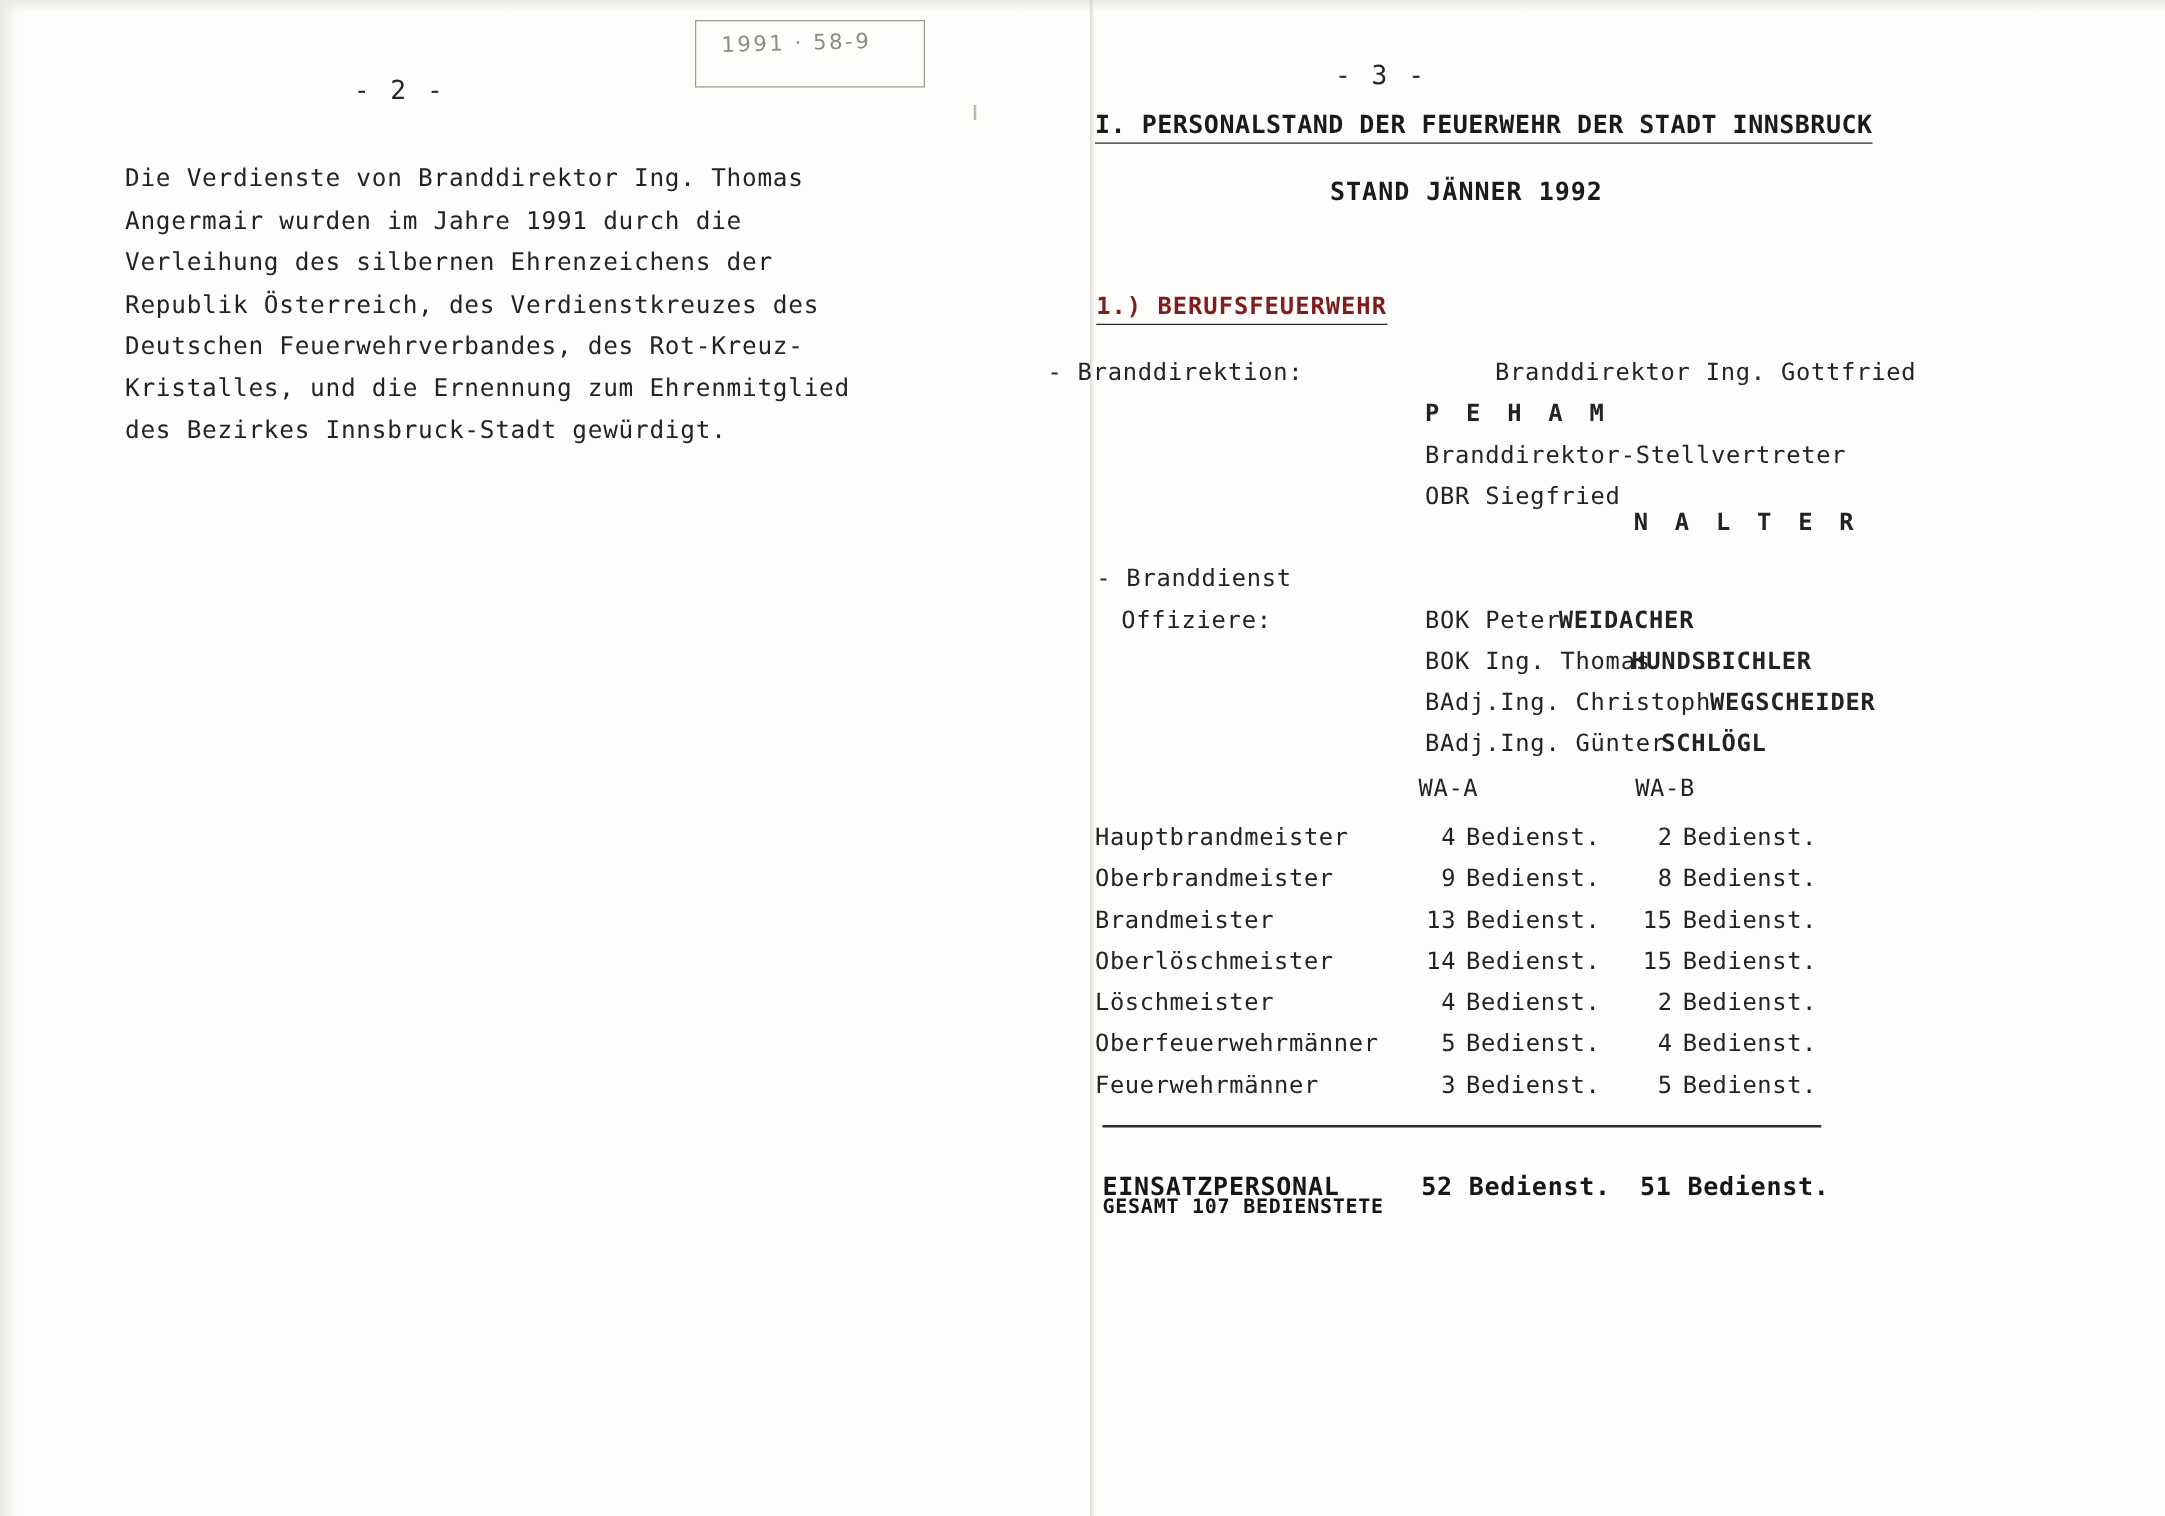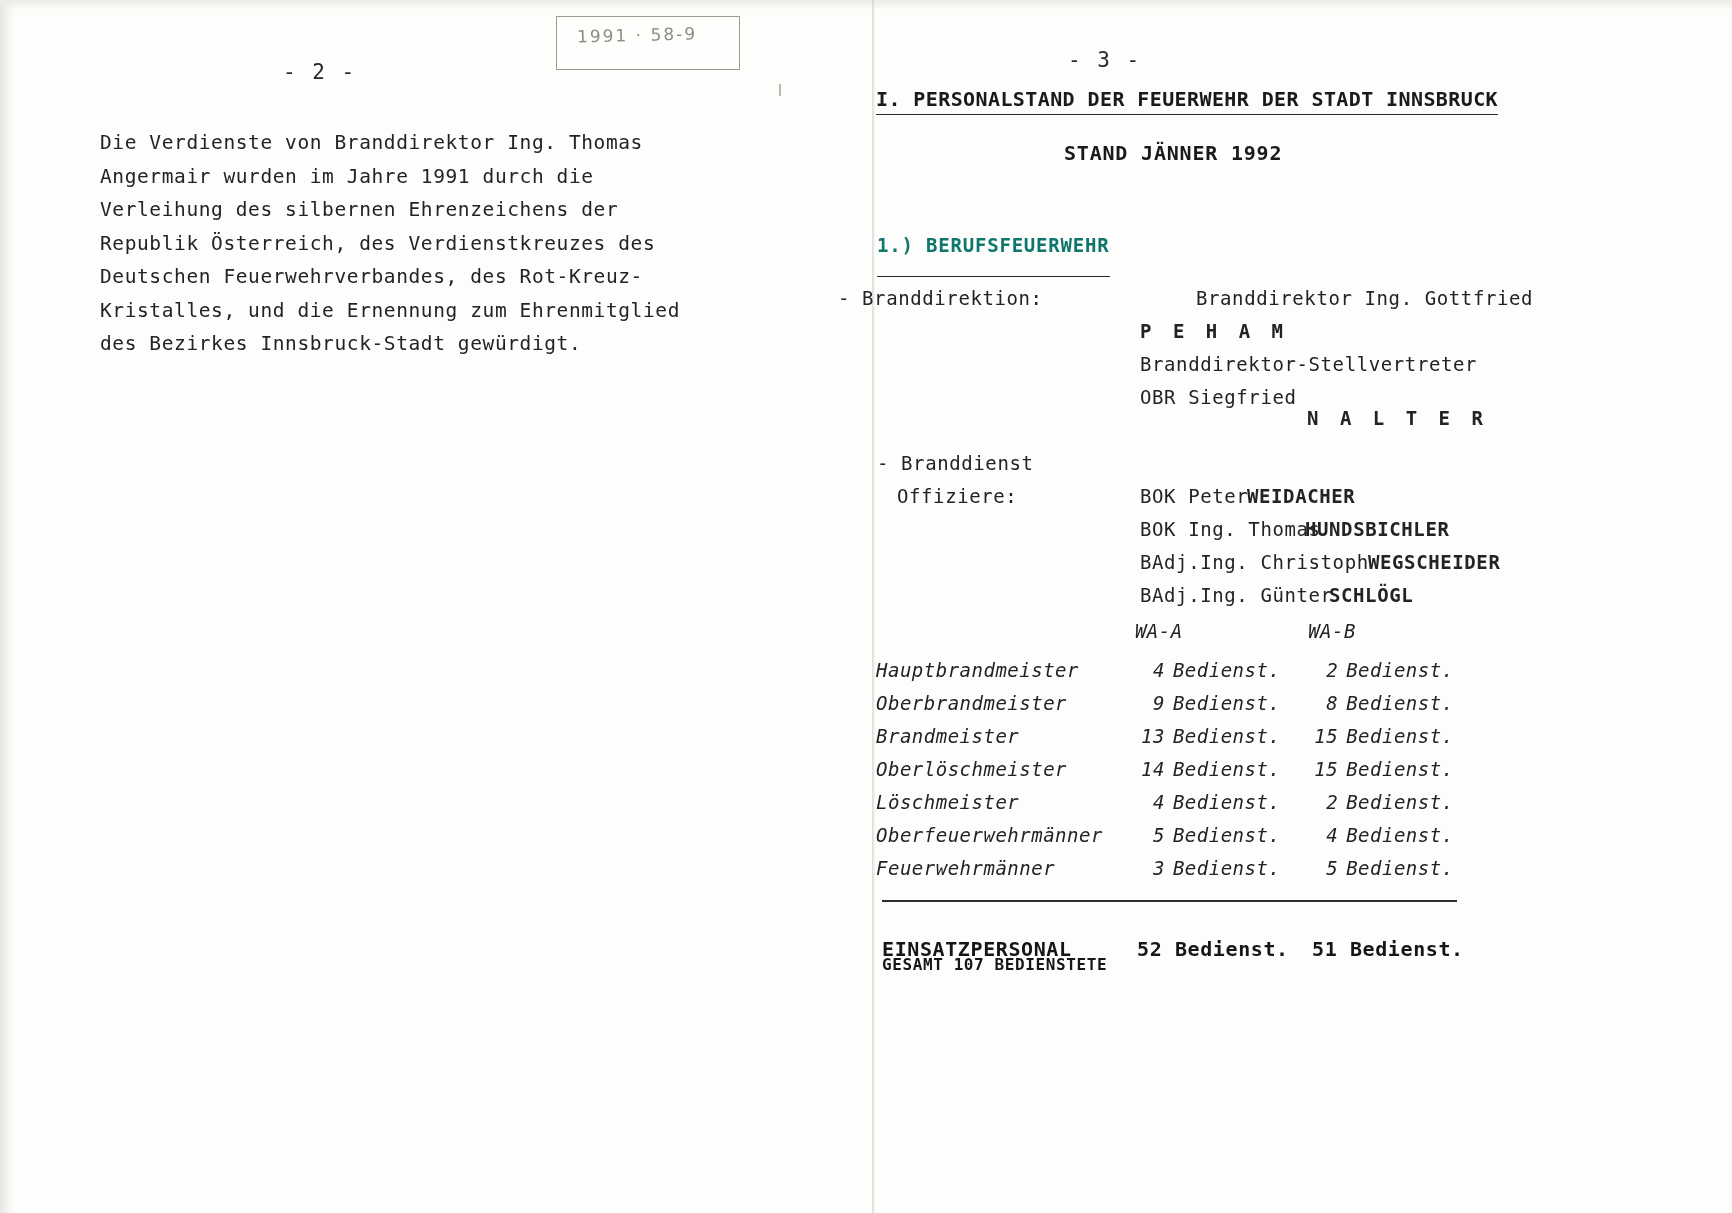--- a/index.html
+++ b/index.html
@@ -128,23 +128,23 @@
     color: #1a1a1a;
     white-space: nowrap;
   }
   .heading-2 {
     position: absolute;
     left: 877px;
     top: 234px;
     font-size: 19px;
     letter-spacing: 0.8px;
     font-weight: bold;
-    color: #0f766e;
+    color: #7f1d1d;
     border-bottom: 1.5px solid #2a2a2a;
-    padding-bottom: 20px;
+    padding-bottom: 3px;
     white-space: nowrap;
   }
 
   .label {
     position: absolute;
     font-size: 19px;
     letter-spacing: 0.6px;
     color: #232323;
     white-space: nowrap;
   }
@@ -163,21 +163,20 @@
     position: absolute;
     left: 876px;
     top: 620px;
     width: 600px;
   }
   table.personnel {
     border-collapse: collapse;
     font-size: 19px;
     letter-spacing: 0.5px;
     color: #232323;
-    font-style: italic;
   }
   table.personnel th {
     font-weight: normal;
     text-align: left;
     padding: 0 0 6px 0;
   }
   table.personnel td {
     padding: 0;
     height: 33px;
     vertical-align: bottom;

